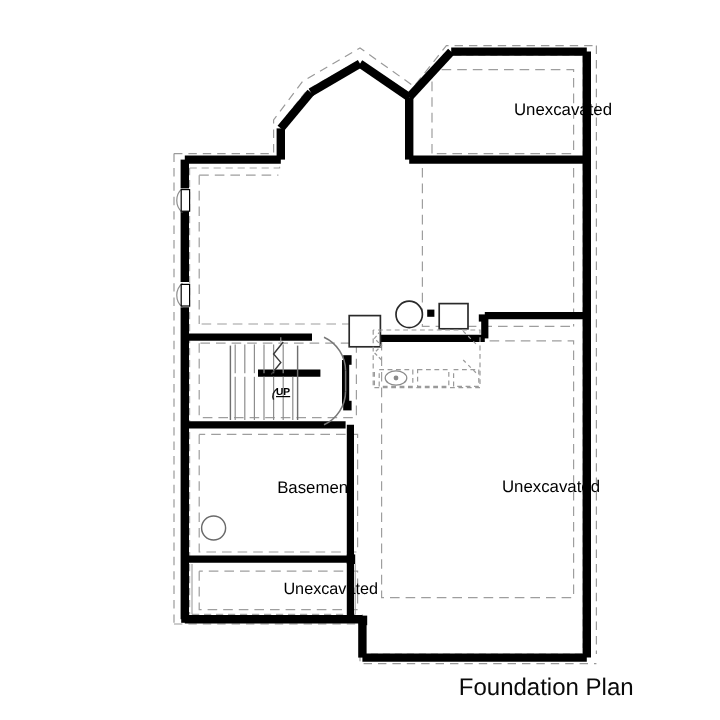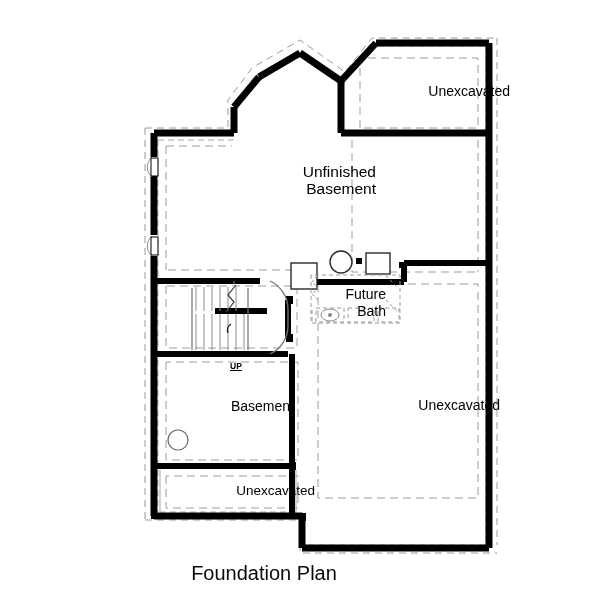--- a/index.html
+++ b/index.html
@@ -60,27 +60,26 @@
     left: 324px; top: 286px; width: 62px;
     font-size: 14px;
     line-height: 1.18;
   }
   #label-up {
     left: 230px; top: 322px; width: 24px;
     font-size: 8.5px;
     font-weight: bold;
     text-decoration: underline;
     text-align: left;
-    margin-top: 40px;
   }
   #plan-title {
     position: absolute;
     left: 0; top: 562px;
     width: 528px;
-    text-align: center;
+    text-align: right;
     font-family: "Liberation Sans", sans-serif;
     font-size: 20px;
     color: #0a0a0a;
     user-select: none;
   }
 </style>
 </head>
 <body>
 
 <div id="plan-root">
@@ -256,31 +255,27 @@
     </g>
 
     <g fill="none" stroke="#9d9d9d" stroke-width="0.9">
       <path d="M234,285 L234,281"></path>
       <path d="M160,470 L160,512"></path>
       <path d="M296,470 L296,512"></path>
     </g>
 
   </svg>
 
-  <div class="room-label" id="label-unfinished-basement">Unfinished
-Basement</div>
 
   <div class="room-label" id="label-unexcavated-top">Unexcavated</div>
 
   <div class="room-label" id="label-unexcavated-mid">Unexcavated</div>
 
   <div class="room-label" id="label-unexcavated-bottom">Unexcavated</div>
 
   <div class="room-label" id="label-storage">Basement</div>
 
-  <div class="room-label" id="label-future-bath">Future
-Bath</div>
 
   <div class="room-label" id="label-up">UP</div>
 
   <div id="plan-title">Foundation Plan</div>
 
 </div>
 
 </body></html>

